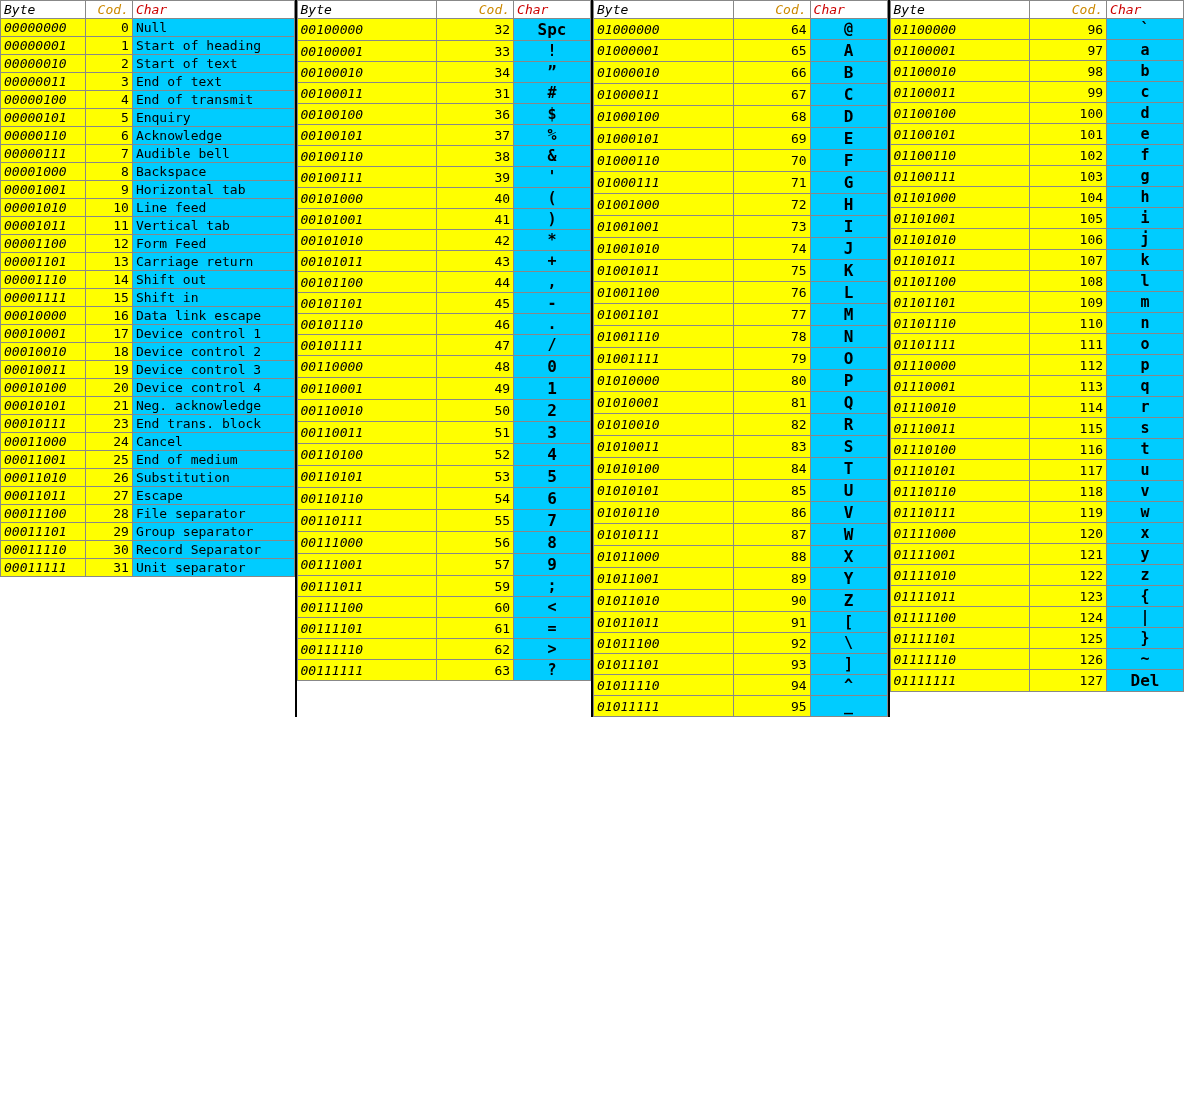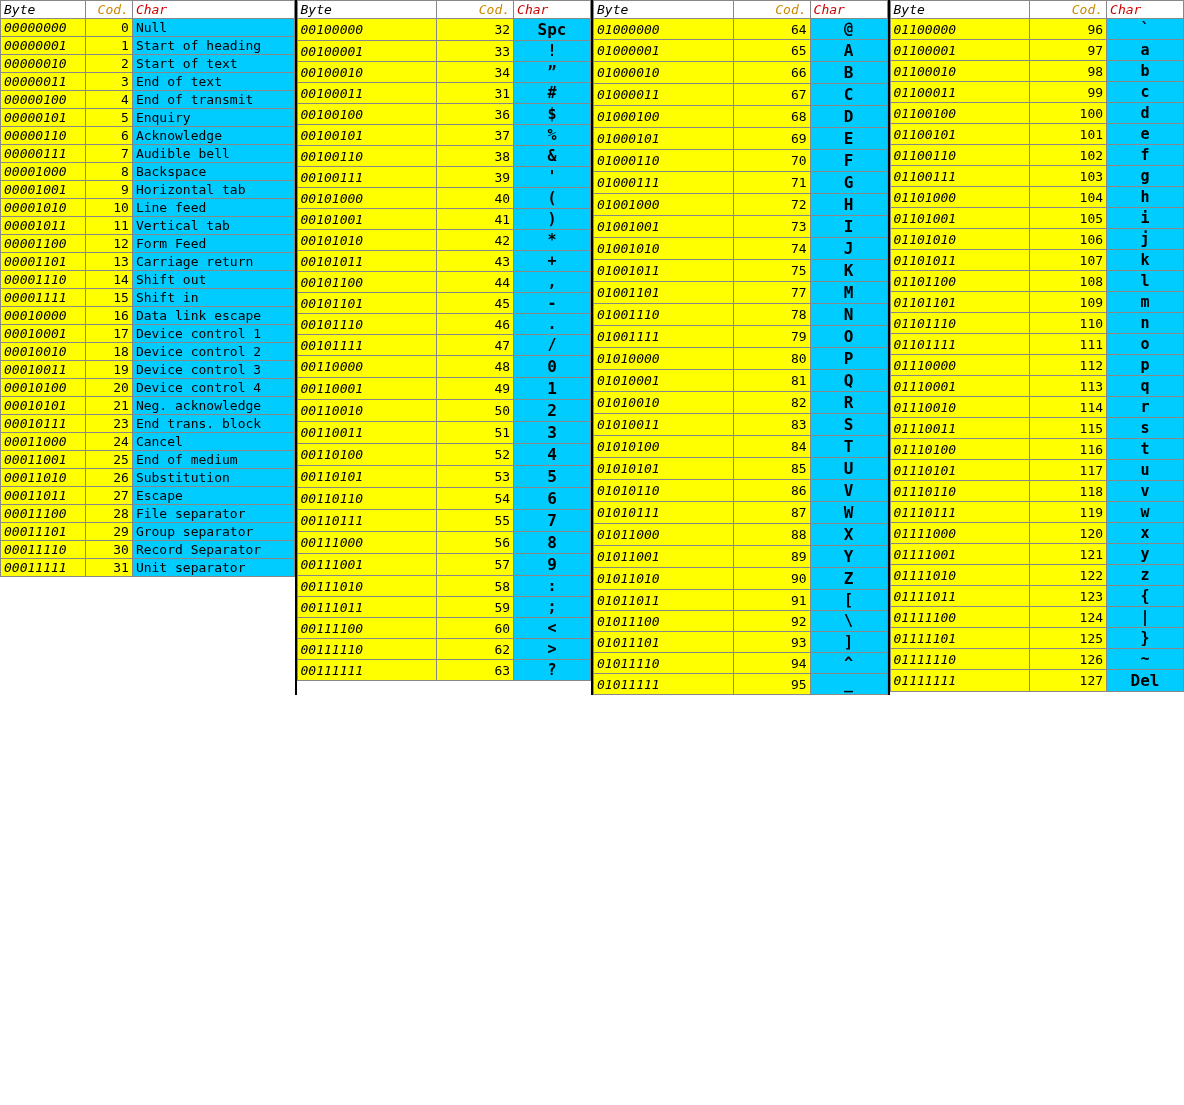--- a/index.html
+++ b/index.html
@@ -321,33 +321,33 @@
             <td class="byte-col" style="font-style: italic;">00111000</td>
             <td class="code-col-data" style="text-align: right;">56</td>
             <td class="char-col-data" style="font-weight: bold; font-size: 16px;">8</td>
           </tr>
           <tr>
             <td class="byte-col" style="font-style: italic;">00111001</td>
             <td class="code-col-data" style="text-align: right;">57</td>
             <td class="char-col-data" style="font-weight: bold; font-size: 16px;">9</td>
           </tr>
           <tr>
-            <td class="byte-col" style="font-style: italic;">00111010</td>
-            <td class="code-col-data" style="text-align: right;">58</td>
-            <td class="char-col-data">:</td>
-          </tr>
-          <tr>
             <td class="byte-col" style="font-style: italic;">00111011</td>
             <td class="code-col-data" style="text-align: right;">59</td>
             <td class="char-col-data">;</td>
           </tr>
           <tr>
             <td class="byte-col" style="font-style: italic;">00111100</td>
             <td class="code-col-data" style="text-align: right;">60</td>
             <td class="char-col-data">&lt;</td>
+          </tr>
+          <tr>
+            <td class="byte-col" style="font-style: italic;">00111101</td>
+            <td class="code-col-data" style="text-align: right;">61</td>
+            <td class="char-col-data">=</td>
           </tr>
           <tr>
             <td class="byte-col" style="font-style: italic;">00111110</td>
             <td class="code-col-data" style="text-align: right;">62</td>
             <td class="char-col-data">&gt;</td>
           </tr>
           <tr>
             <td class="byte-col" style="font-style: italic;">00111111</td>
             <td class="code-col-data" style="text-align: right;">63</td>
             <td class="char-col-data">?</td>
@@ -419,20 +419,25 @@
             <td class="byte-col" style="font-style: italic;">01001010</td>
             <td class="code-col-data" style="text-align: right;">74</td>
             <td class="char-col-data" style="font-weight: bold; font-size: 16px;">J</td>
           </tr>
           <tr>
             <td class="byte-col" style="font-style: italic;">01001011</td>
             <td class="code-col-data" style="text-align: right;">75</td>
             <td class="char-col-data" style="font-weight: bold; font-size: 16px;">K</td>
           </tr>
           <tr>
+            <td class="byte-col" style="font-style: italic;">01001100</td>
+            <td class="code-col-data" style="text-align: right;">76</td>
+            <td class="char-col-data" style="font-weight: bold; font-size: 16px;">L</td>
+          </tr>
+          <tr>
             <td class="byte-col" style="font-style: italic;">01001101</td>
             <td class="code-col-data" style="text-align: right;">77</td>
             <td class="char-col-data" style="font-weight: bold; font-size: 16px;">M</td>
           </tr>
           <tr>
             <td class="byte-col" style="font-style: italic;">01001110</td>
             <td class="code-col-data" style="text-align: right;">78</td>
             <td class="char-col-data" style="font-weight: bold; font-size: 16px;">N</td>
           </tr>
           <tr>

